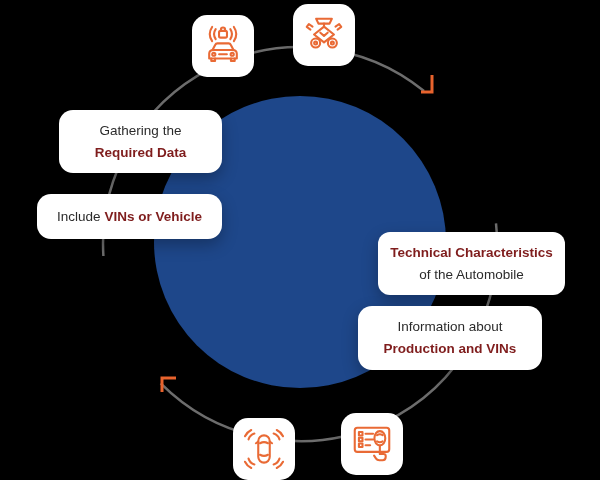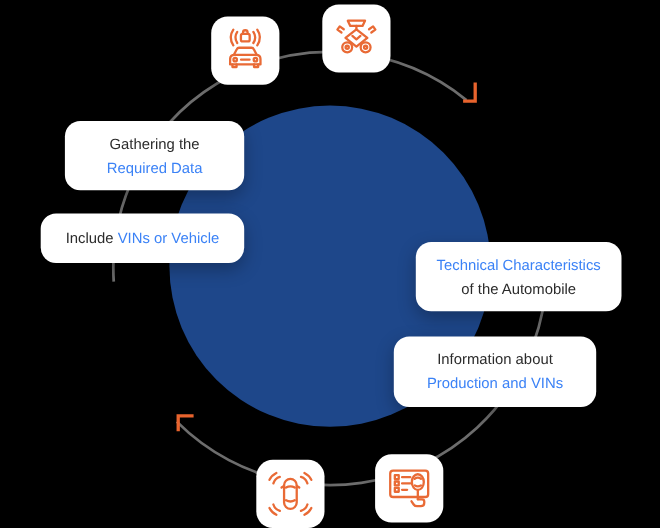--- a/index.html
+++ b/index.html
@@ -8,21 +8,21 @@
     font-family:"Liberation Sans", sans-serif;
   }
   #stage svg.layer{position:absolute;left:0;top:0;z-index:0;}
   .card{
     position:absolute;z-index:2;background:#fff;border-radius:14px;
     box-shadow:0 6px 16px rgba(0,0,0,0.28);
     display:flex;flex-direction:column;align-items:center;justify-content:center;
     text-align:center;color:#2b2b2b;font-size:13.5px;line-height:22px;
   }
   .card .ln{white-space:nowrap;}
-  .card b{font-weight:400;color:#3b82f6;}
+  .card b{font-weight:700;color:#7f1d1d;}
   .icon-tile{
     position:absolute;z-index:2;background:#fff;border-radius:15px;
     box-shadow:0 6px 14px rgba(0,0,0,0.28);
     display:flex;align-items:center;justify-content:center;
   }
   .icon-tile svg{width:46px;height:46px;}
   .icon-stroke{stroke:#e96a35;stroke-width:2;fill:none;stroke-linecap:round;stroke-linejoin:round;}
   #center-label{
     position:absolute;left:154px;top:221px;width:292px;z-index:3;
     text-align:center;color:#ffffff;font-weight:bold;font-size:27px;letter-spacing:0.5px;
@@ -47,21 +47,21 @@
 
   <div class="card" style="left:59px;top:110px;width:163px;height:63px;">
     <span class="ln">Gathering the</span>
     <b class="ln">Required Data</b>
   </div>
 
   <div class="card" style="left:37px;top:194px;width:185px;height:45px;">
     <span class="ln"><span>Include</span> <b>VINs or Vehicle</b></span>
   </div>
 
-  <div class="card" style="left:378px;top:220px;width:187px;height:63px;">
+  <div class="card" style="left:378px;top:232px;width:187px;height:63px;border-radius:12px;">
     <b class="ln">Technical Characteristics</b>
     <span class="ln">of the Automobile</span>
   </div>
 
   <div class="card" style="left:358px;top:306px;width:184px;height:64px;">
     <span class="ln">Information about</span>
     <b class="ln">Production and VINs</b>
   </div>
 
   <div class="icon-tile" style="left:192px;top:15px;width:62px;height:62px;">

